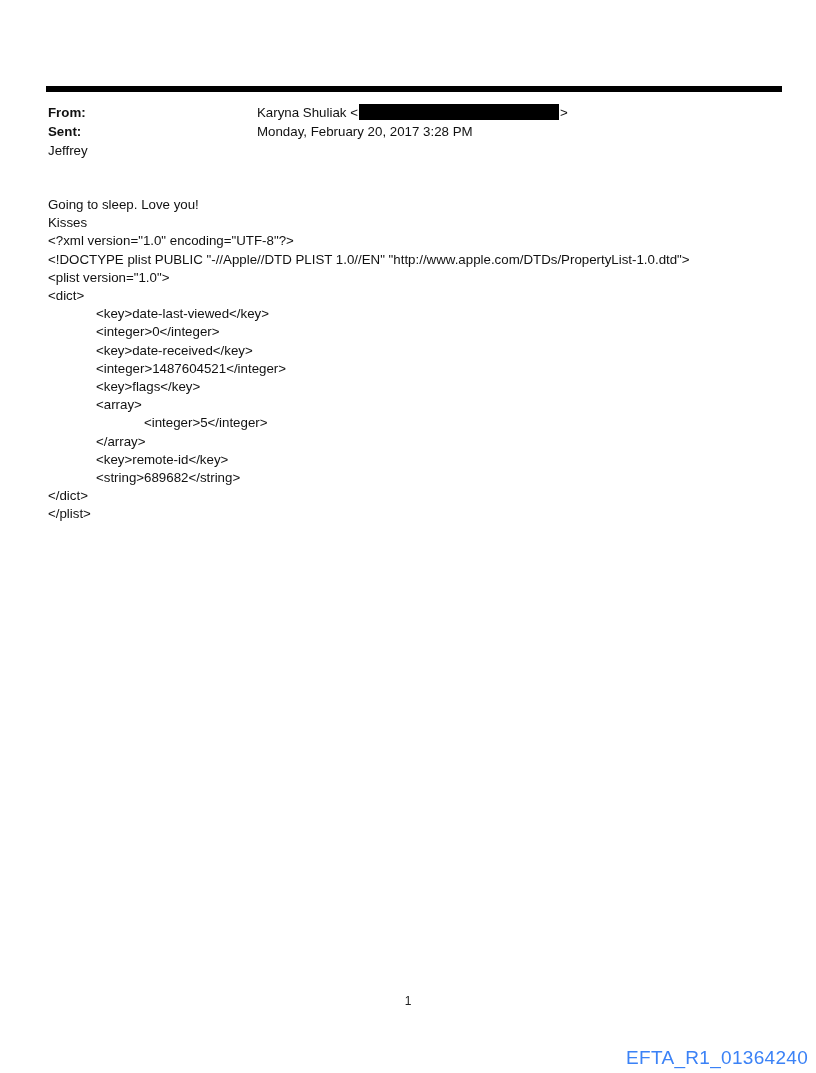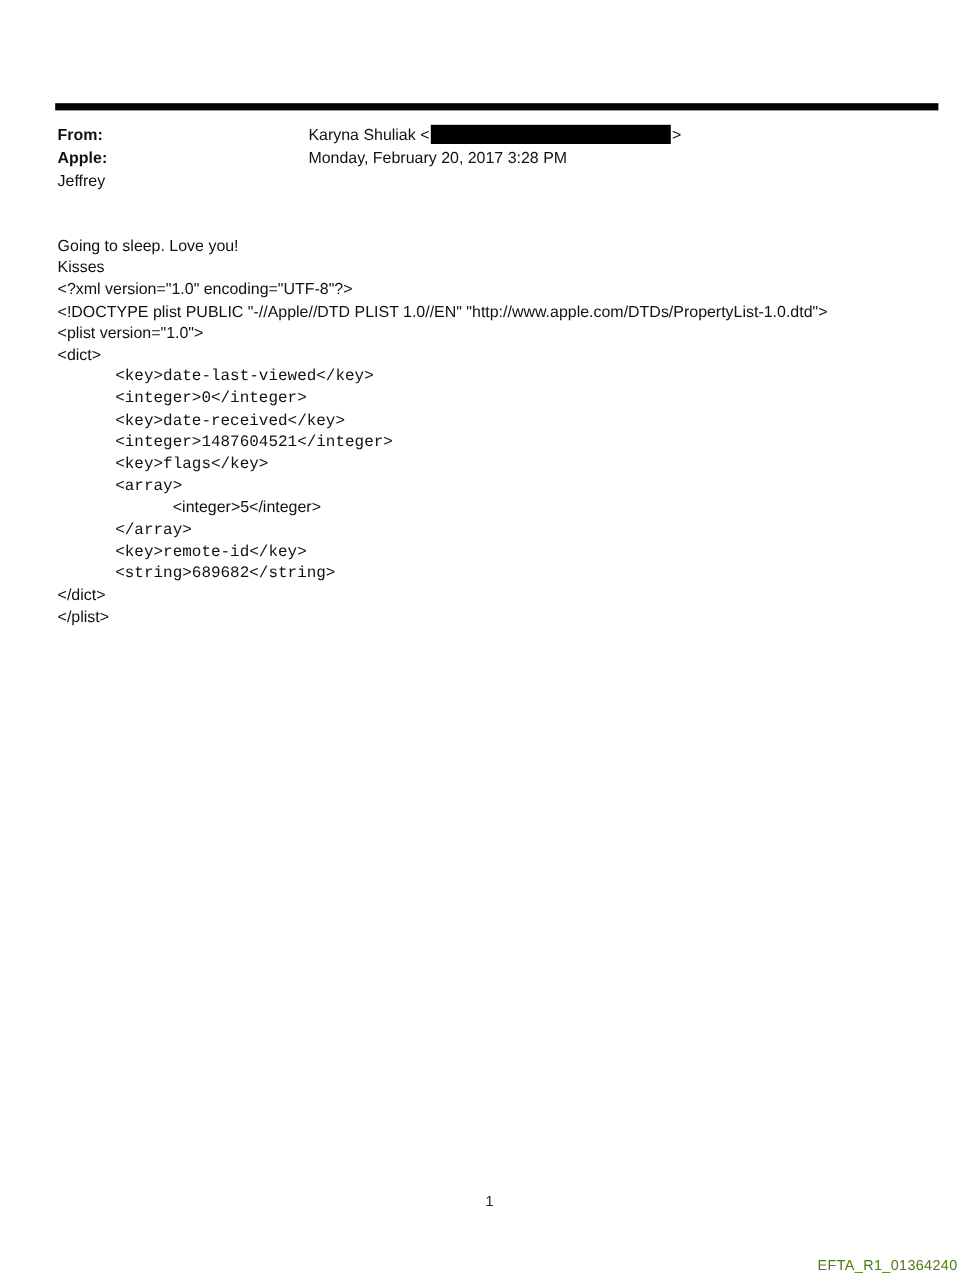--- a/index.html
+++ b/index.html
@@ -58,54 +58,54 @@
     left: 48px;
     top: 196px;
     width: 740px;
     font-size: 13.3px;
     line-height: 18.2px;
   }
   .bline {
     white-space: pre;
   }
   .indent-0 { padding-left: 0; }
-  .indent-1 { padding-left: 48px; font-family: Liberation Mono, monospace; }
+  .indent-1 { padding-left: 48px; }
   .indent-2 { padding-left: 96px; }
   .page-number {
     position: absolute;
     left: 0;
     top: 994px;
     width: 100%;
     text-align: center;
     font-size: 12px;
     color: #222222;
   }
   .bates-number {
     position: absolute;
-    right: 18px;
+    right: 8px;
     top: 1047px;
-    font-size: 12px;
-    color: #4d7c0f;
+    font-size: 19px;
+    color: #3b82f6;
     letter-spacing: 0.3px;
   }
 </style>
 </head>
 <body>
 
 <div class="page">
 
   <div class="top-rule"></div>
 
   <div class="email-header">
     <div class="hrow">
       <span class="hlabel">From:</span>
       <span class="hvalue"><span>Karyna Shuliak &lt;</span><span class="redaction"></span><span>&gt;</span></span>
     </div>
     <div class="hrow">
-      <span class="hlabel">Apple:</span>
+      <span class="hlabel">Sent:</span>
       <span class="hvalue">Monday, February 20, 2017 3:28 PM</span>
     </div>
     <div class="hrow">
       <span class="hvalue">Jeffrey</span>
     </div>
   </div>
 
   <div class="email-body" id="body-lines">
       <div class="bline indent-0">Going to sleep. Love you!</div>
       <div class="bline indent-0">Kisses</div>

